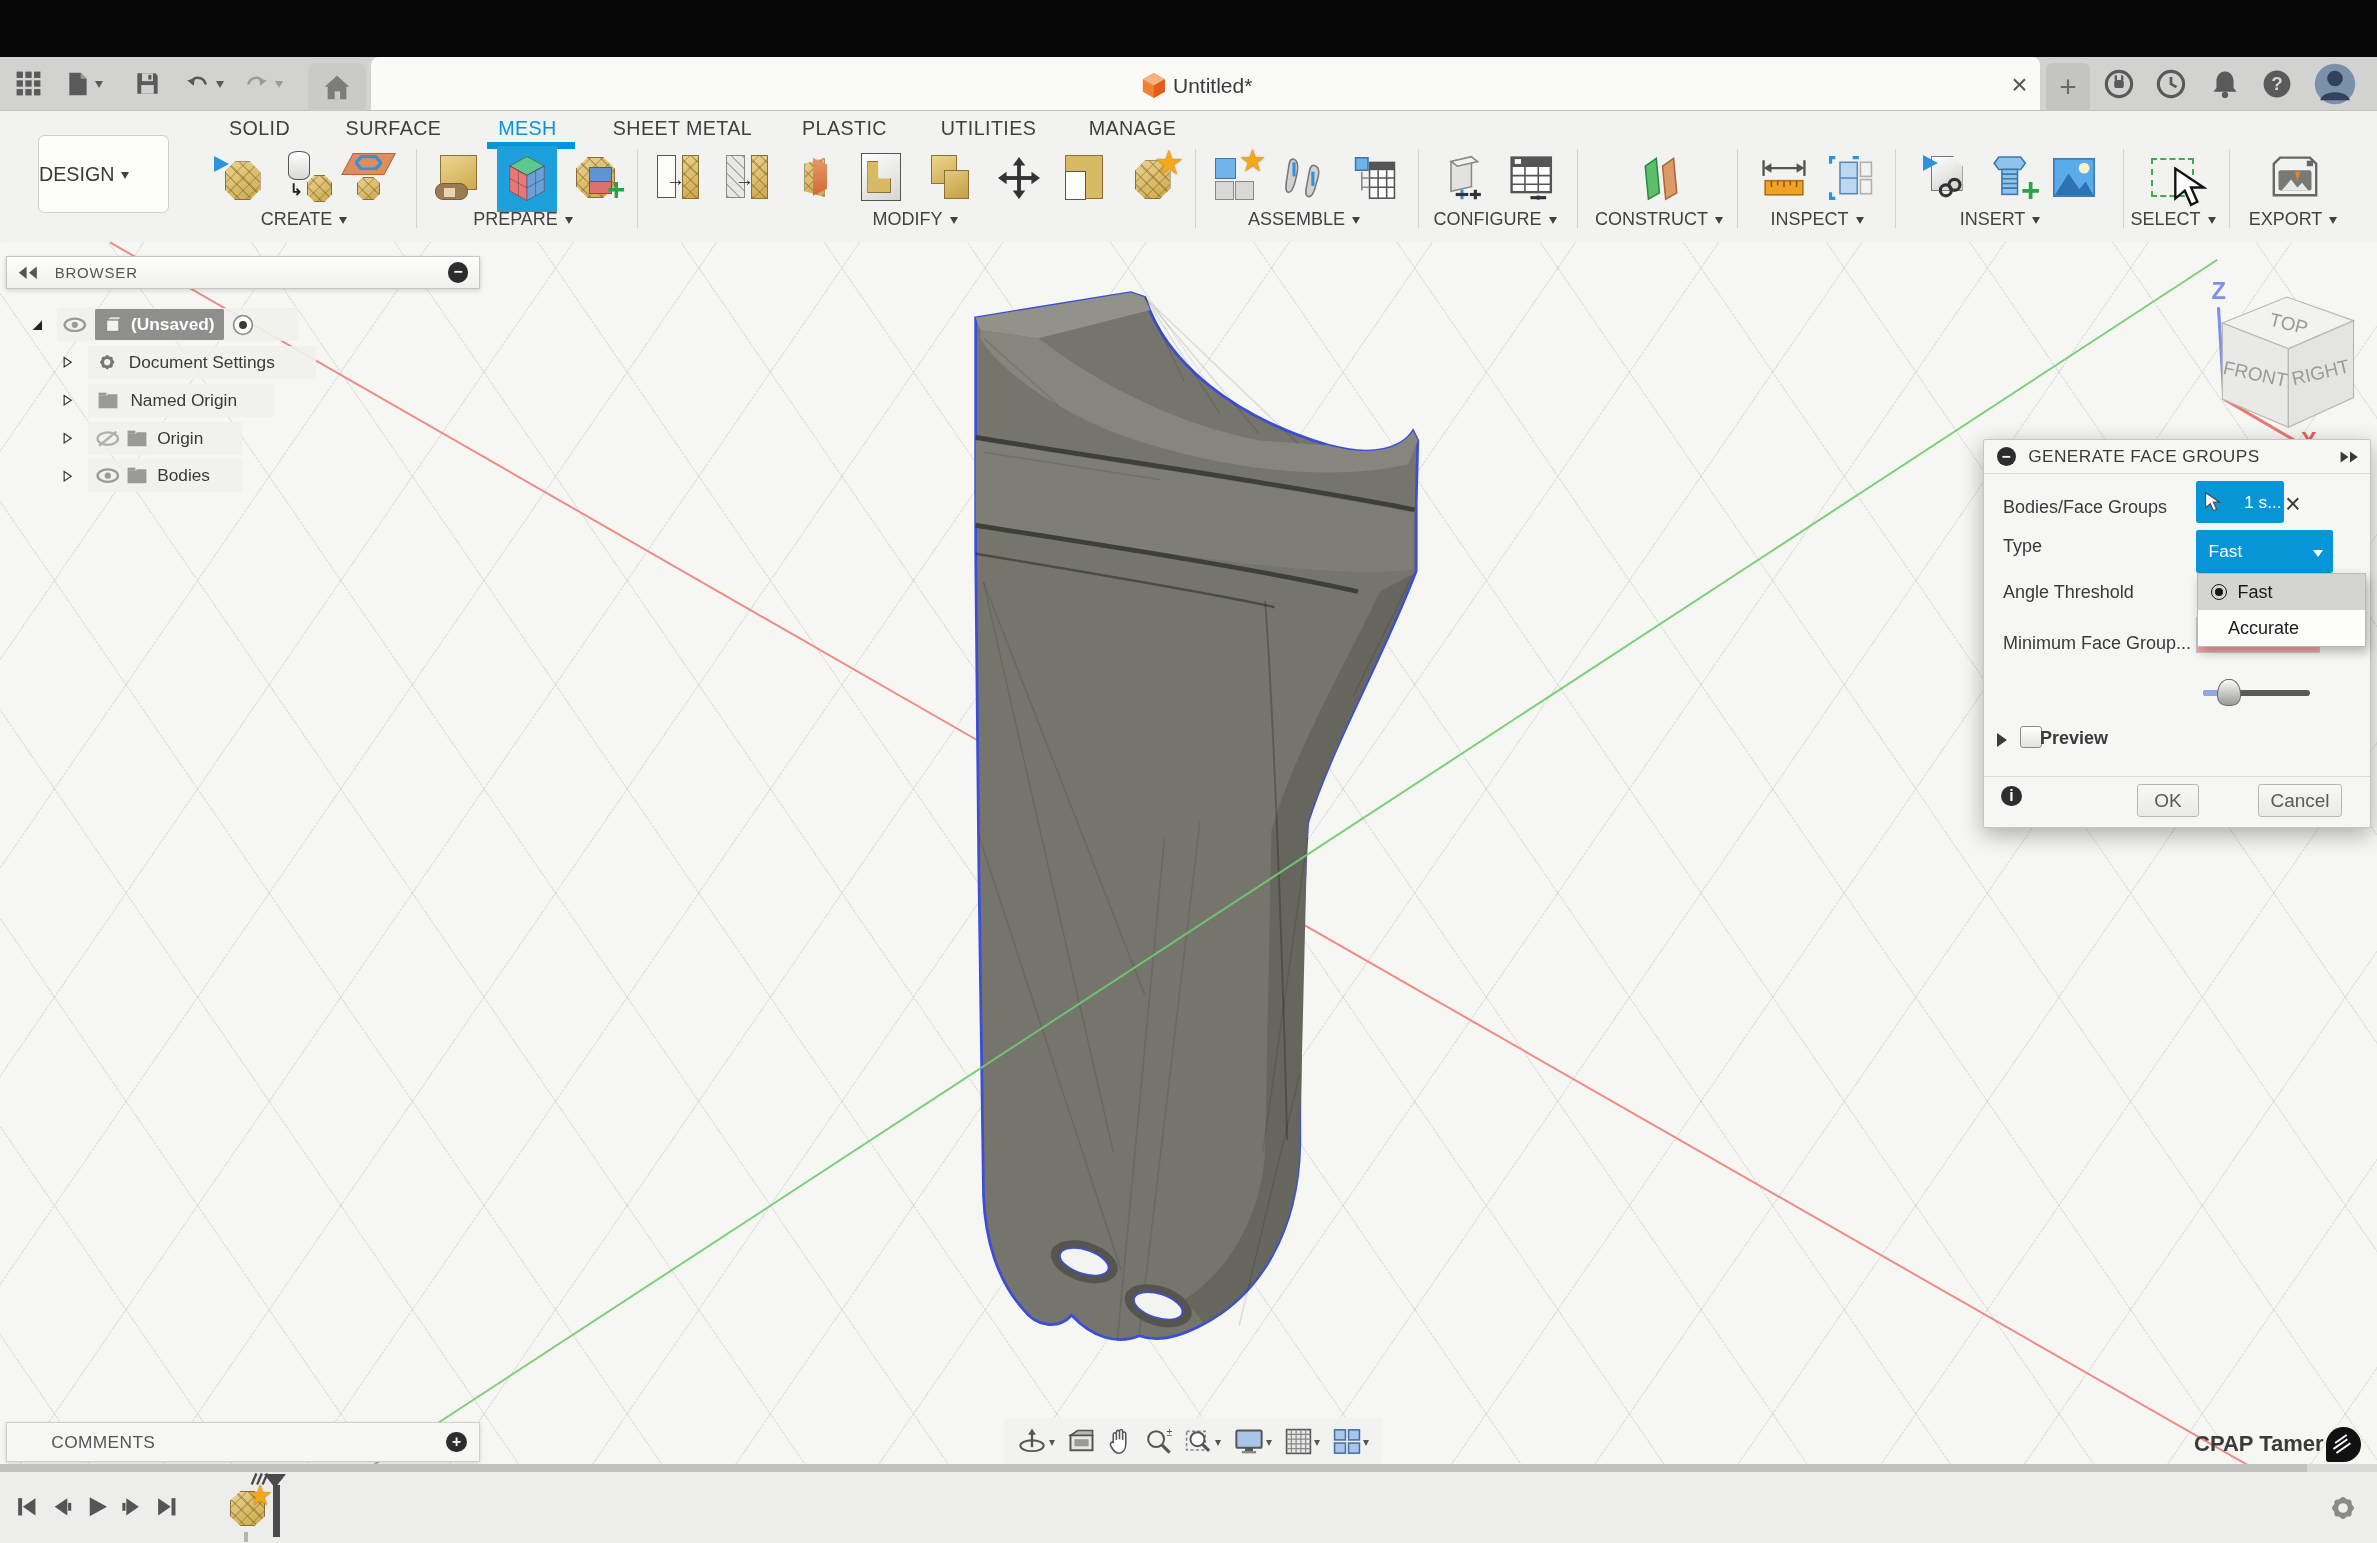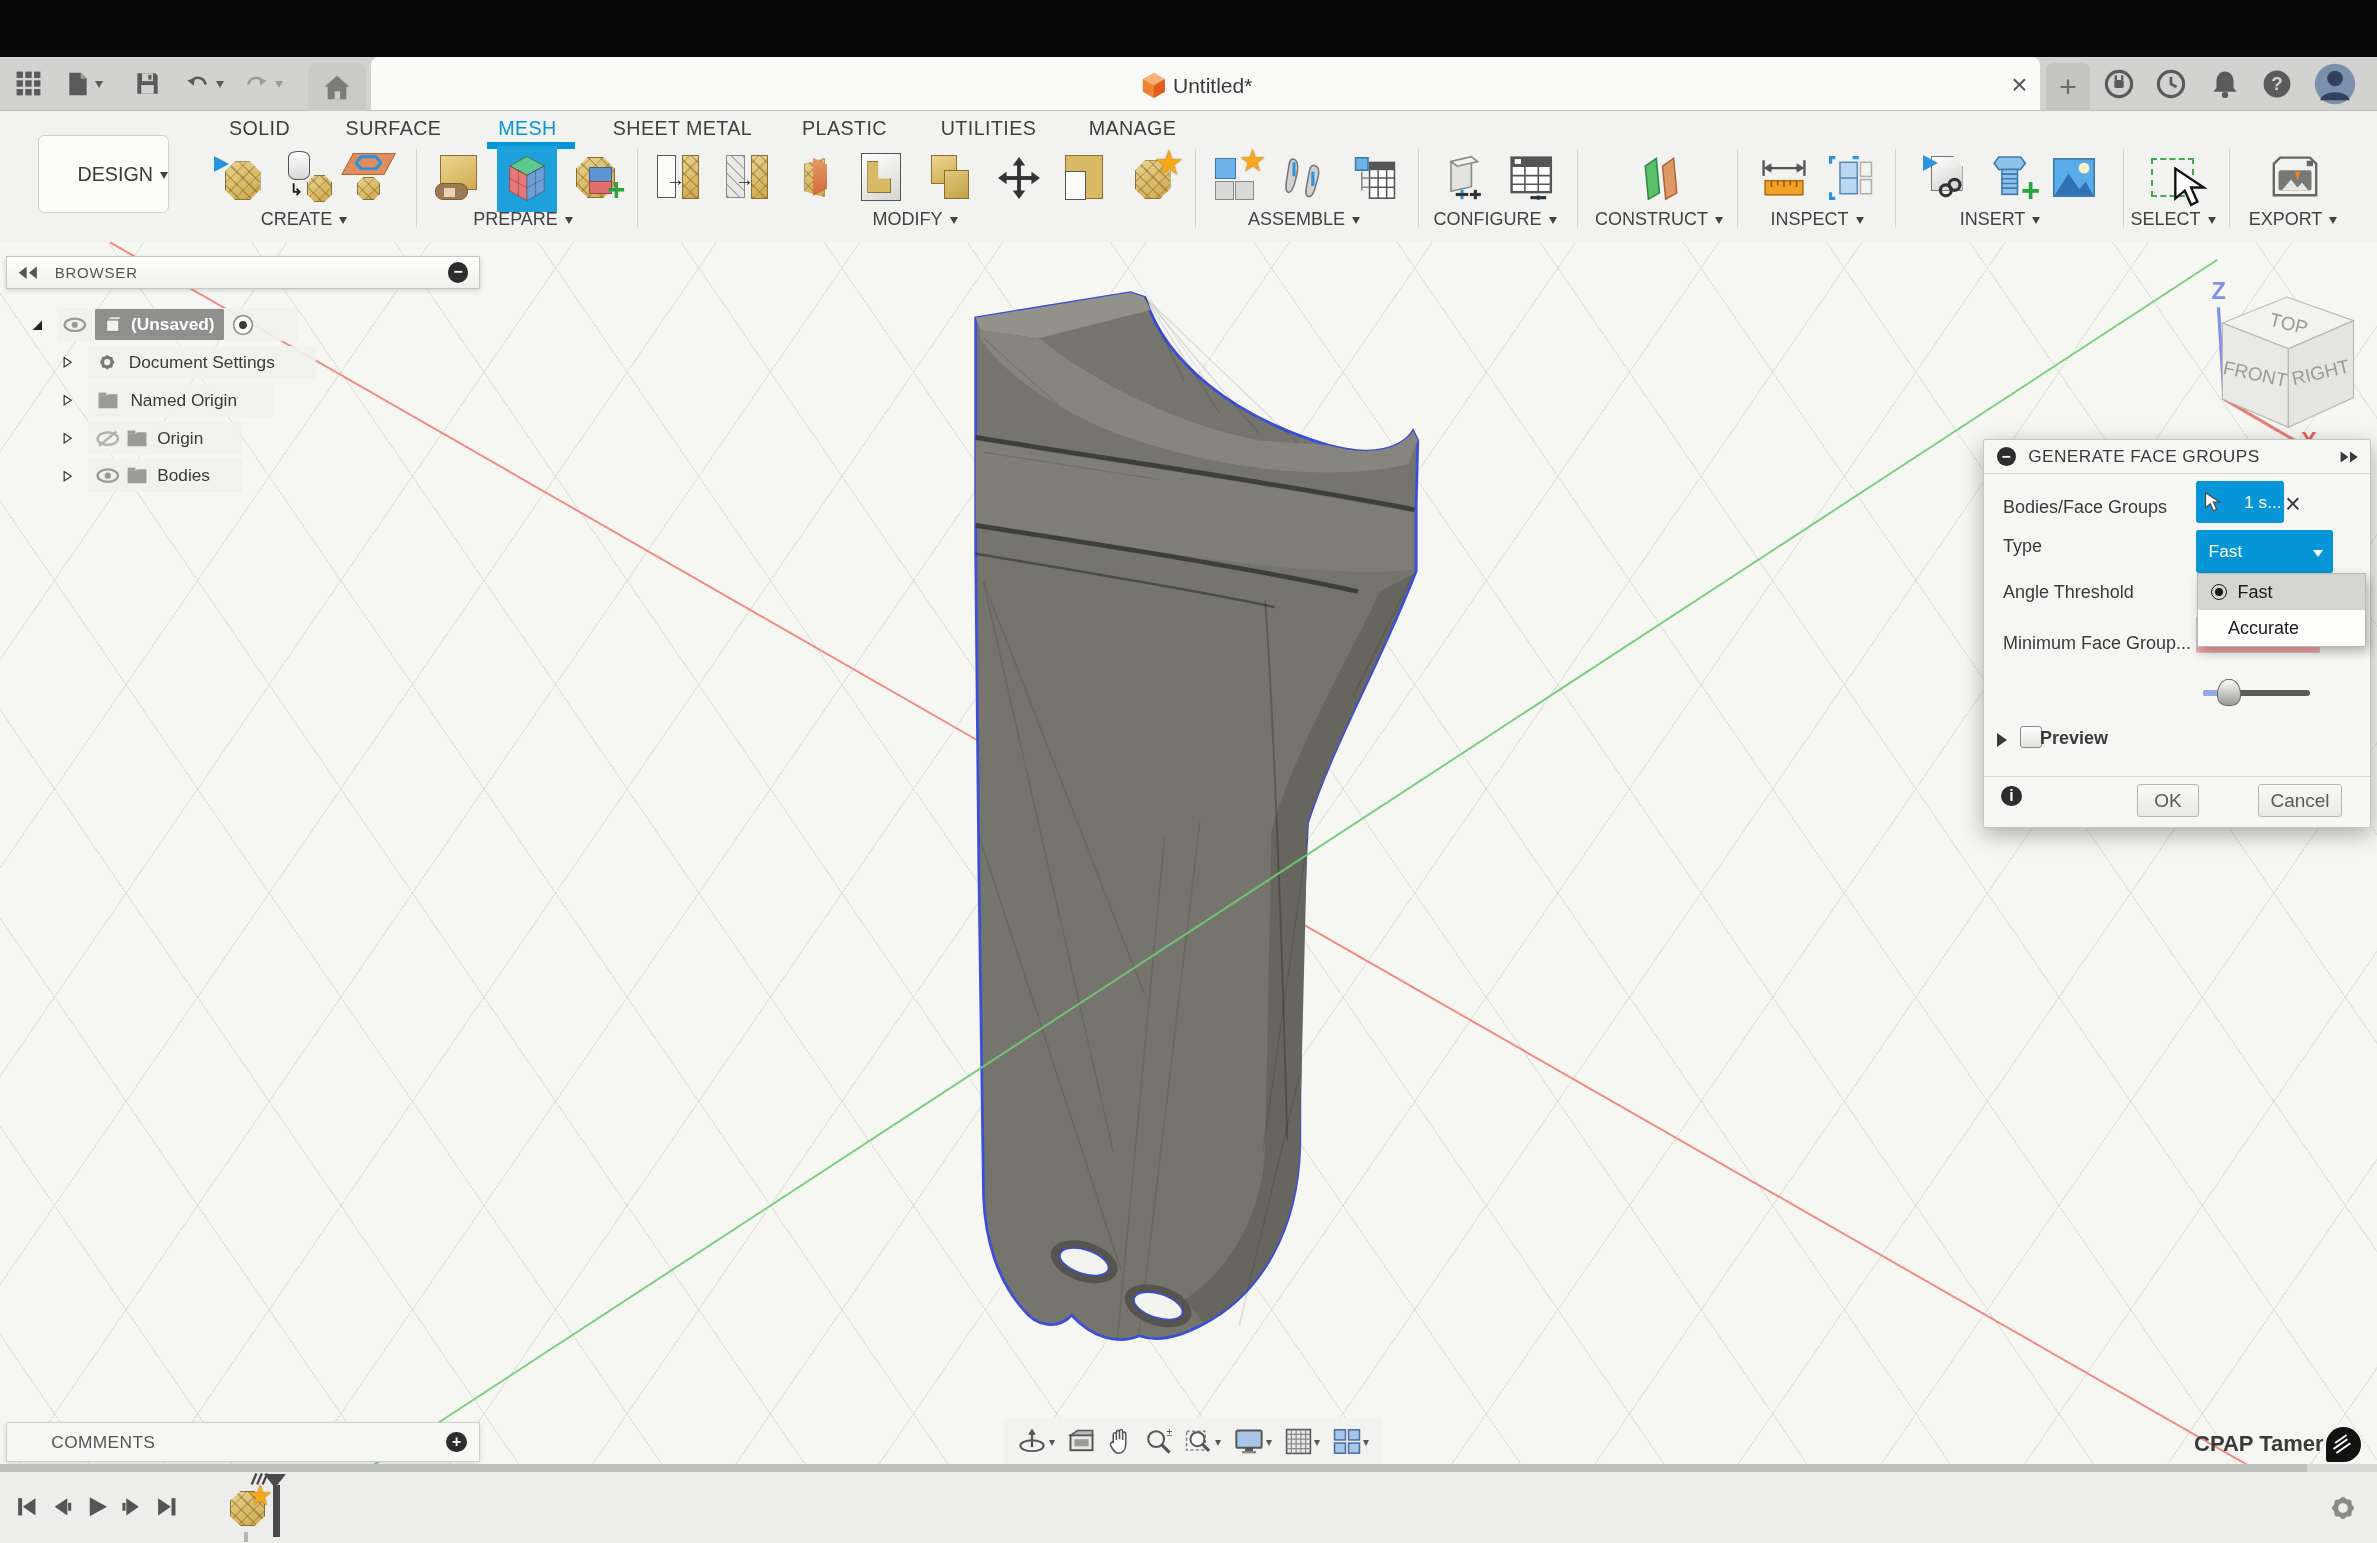--- a/index.html
+++ b/index.html
@@ -13,21 +13,21 @@
   #quickbar{left:0;top:57px;width:2377px;height:53px;background:#d2d2d0;border-bottom:0.8px solid #bfbfbd;}
   .qicon{height:53px;display:flex;align-items:center;justify-content:center;color:#5a5a5a;}
   #doctab{left:371px;top:57px;width:1669px;height:53px;background:#fafaf8;border-radius:7.9px 7.9px 0 0;}
   #hometab{left:308px;top:63px;width:58px;height:48px;background:#cacac8;border-radius:7.9px 7.9px 0 0;
            display:flex;align-items:center;justify-content:center;}
   #plustab{left:2046px;top:63px;width:44px;height:48px;background:#c4c4c2;border-radius:6.3px 6.3px 0 0;
            display:flex;align-items:center;justify-content:center;font-size:30px;color:#6a6a68;}
   
   #ribbon{left:0;top:111px;width:2377px;height:131px;background:#f2f2f0;border-bottom:0.8px solid #d5d5d3;}
   #designbox{left:38px;top:135px;width:129px;height:76px;background:#fcfcfa;border:0.8px solid #cfcfcd;
-             border-radius:6.3px;display:flex;align-items:center;justify-content:flex-end;font-size:19.7px;color:#3a3a3a;}
+             border-radius:6.3px;display:flex;align-items:center;justify-content:flex-start;font-size:19.7px;color:#3a3a3a;}
   .rtab{top:115px;height:27px;display:flex;align-items:center;justify-content:center;
         font-size:19.7px;color:#3f3f3f;letter-spacing:0.4px;white-space:nowrap;}
   .rtab.active{color:#0696d7;}
   #meshline{left:487px;top:142px;width:88px;height:7px;background:#0696d7;}
   .glabel{top:208px;height:23.6px;display:flex;align-items:center;justify-content:center;font-size:18px;color:#424242;white-space:nowrap;}
   .caret{display:inline-block;width:0;height:0;border:4.7px solid transparent;border-top:7px solid #424242;margin-left:7px;transform:translateY(3.1px);}
   .vdiv{top:149px;width:0.8px;height:79px;background:#d4d4d2;position:absolute;}
   .ic{position:absolute;top:153px;width:47px;height:49px;display:flex;align-items:center;justify-content:center;}
   
   .g{box-sizing:border-box;border:1.6px solid #8a7133;background:

